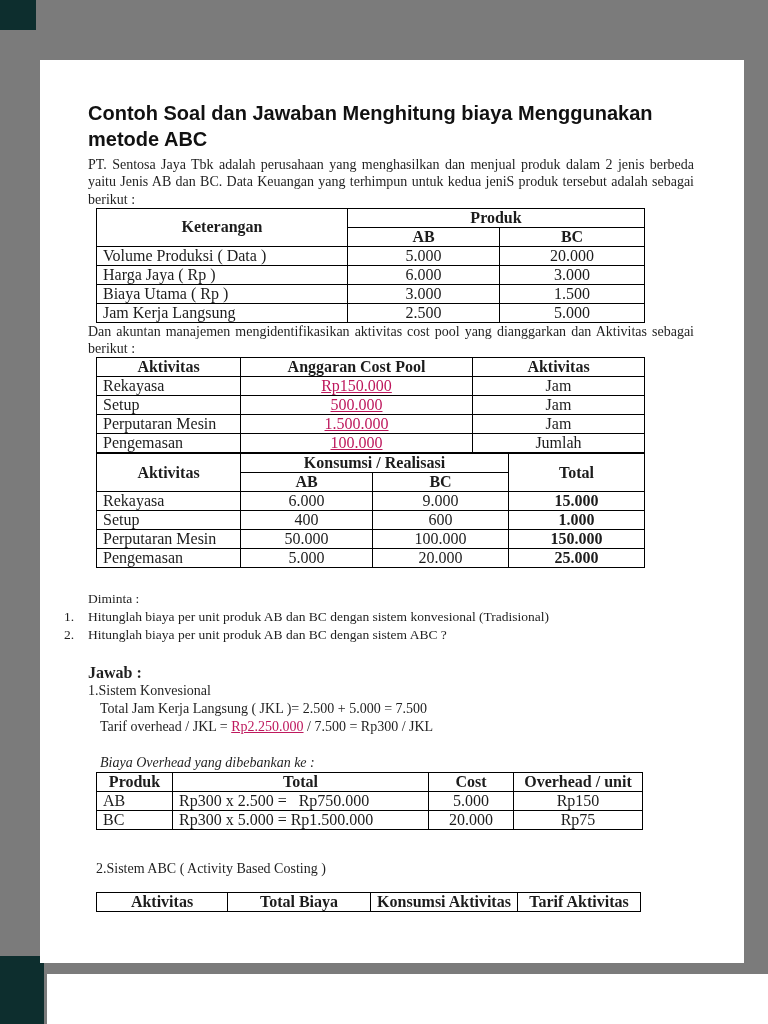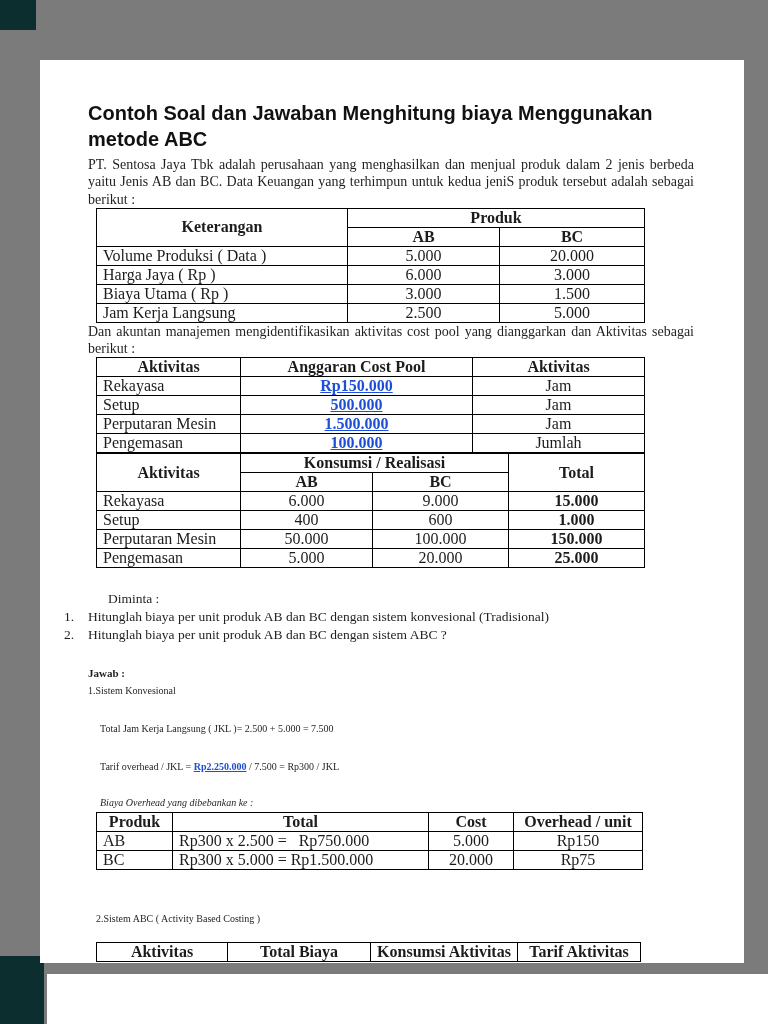--- a/index.html
+++ b/index.html
@@ -17,40 +17,40 @@
   .page {
     position:absolute; left:40px; top:60px; width:704px; height:903px;
     background:#ffffff; padding:40px 50px 0 48px; overflow:hidden;
   }
   .title {
     font-family:"Liberation Sans", sans-serif;
     font-weight:700; font-size:20px; line-height:26px; color:#111;
     margin-bottom:4px; max-width:600px;
   }
   p.body { font-size:14px; line-height:17.3px; text-align:justify; }
-  .ind12 { margin-left:12px;margin-top:20px; }
+  .ind12 { margin-left:12px; }
   .ind8  { margin-left:8px; }
   table.doc {
     border-collapse:collapse; margin-left:8px;
     font-size:16px; color:#1c1c1c; table-layout:fixed;
   }
   table.doc td { border:1px solid #000; height:18px; padding:0 6px; vertical-align:middle; overflow:hidden; }
   .b { font-weight:700; }
   .c { text-align:center; }
-  .blue { color:#1d4ed8; text-decoration:underline;font-weight:bold; }
+  .blue { color:#be185d; text-decoration:underline; }
   .pre { white-space:pre-wrap; padding-left:16px; }
   .h16 td { height:15px; }
-  .sec-diminta { margin-top:22px; font-size:13.5px; line-height:18px;margin-left:20px; }
+  .sec-diminta { margin-top:22px; font-size:13.5px; line-height:18px; }
   .q-item { position:relative; font-size:13.5px; line-height:18px; }
   .q-num { position:absolute; left:-24px; top:0; }
-  .jawab { margin-top:20px; font-weight:700; font-size:11px; line-height:18px; }
-  .ansline { font-size:10px; line-height:18px; }
+  .jawab { margin-top:20px; font-weight:700; font-size:16px; line-height:18px; }
+  .ansline { font-size:14px; line-height:18px; }
   .mt18 { margin-top:18px;font-style:italic; }
   .mt14 { margin-top:14px; }
-  .mt22 { margin-top:40px; }
+  .mt22 { margin-top:30px; }
 </style>
 </head>
 <body>
 
 <div class="corner-top"></div>
 <div class="corner-bottom"></div>
 <div class="next-page"></div>
 
 <div class="page">
 

